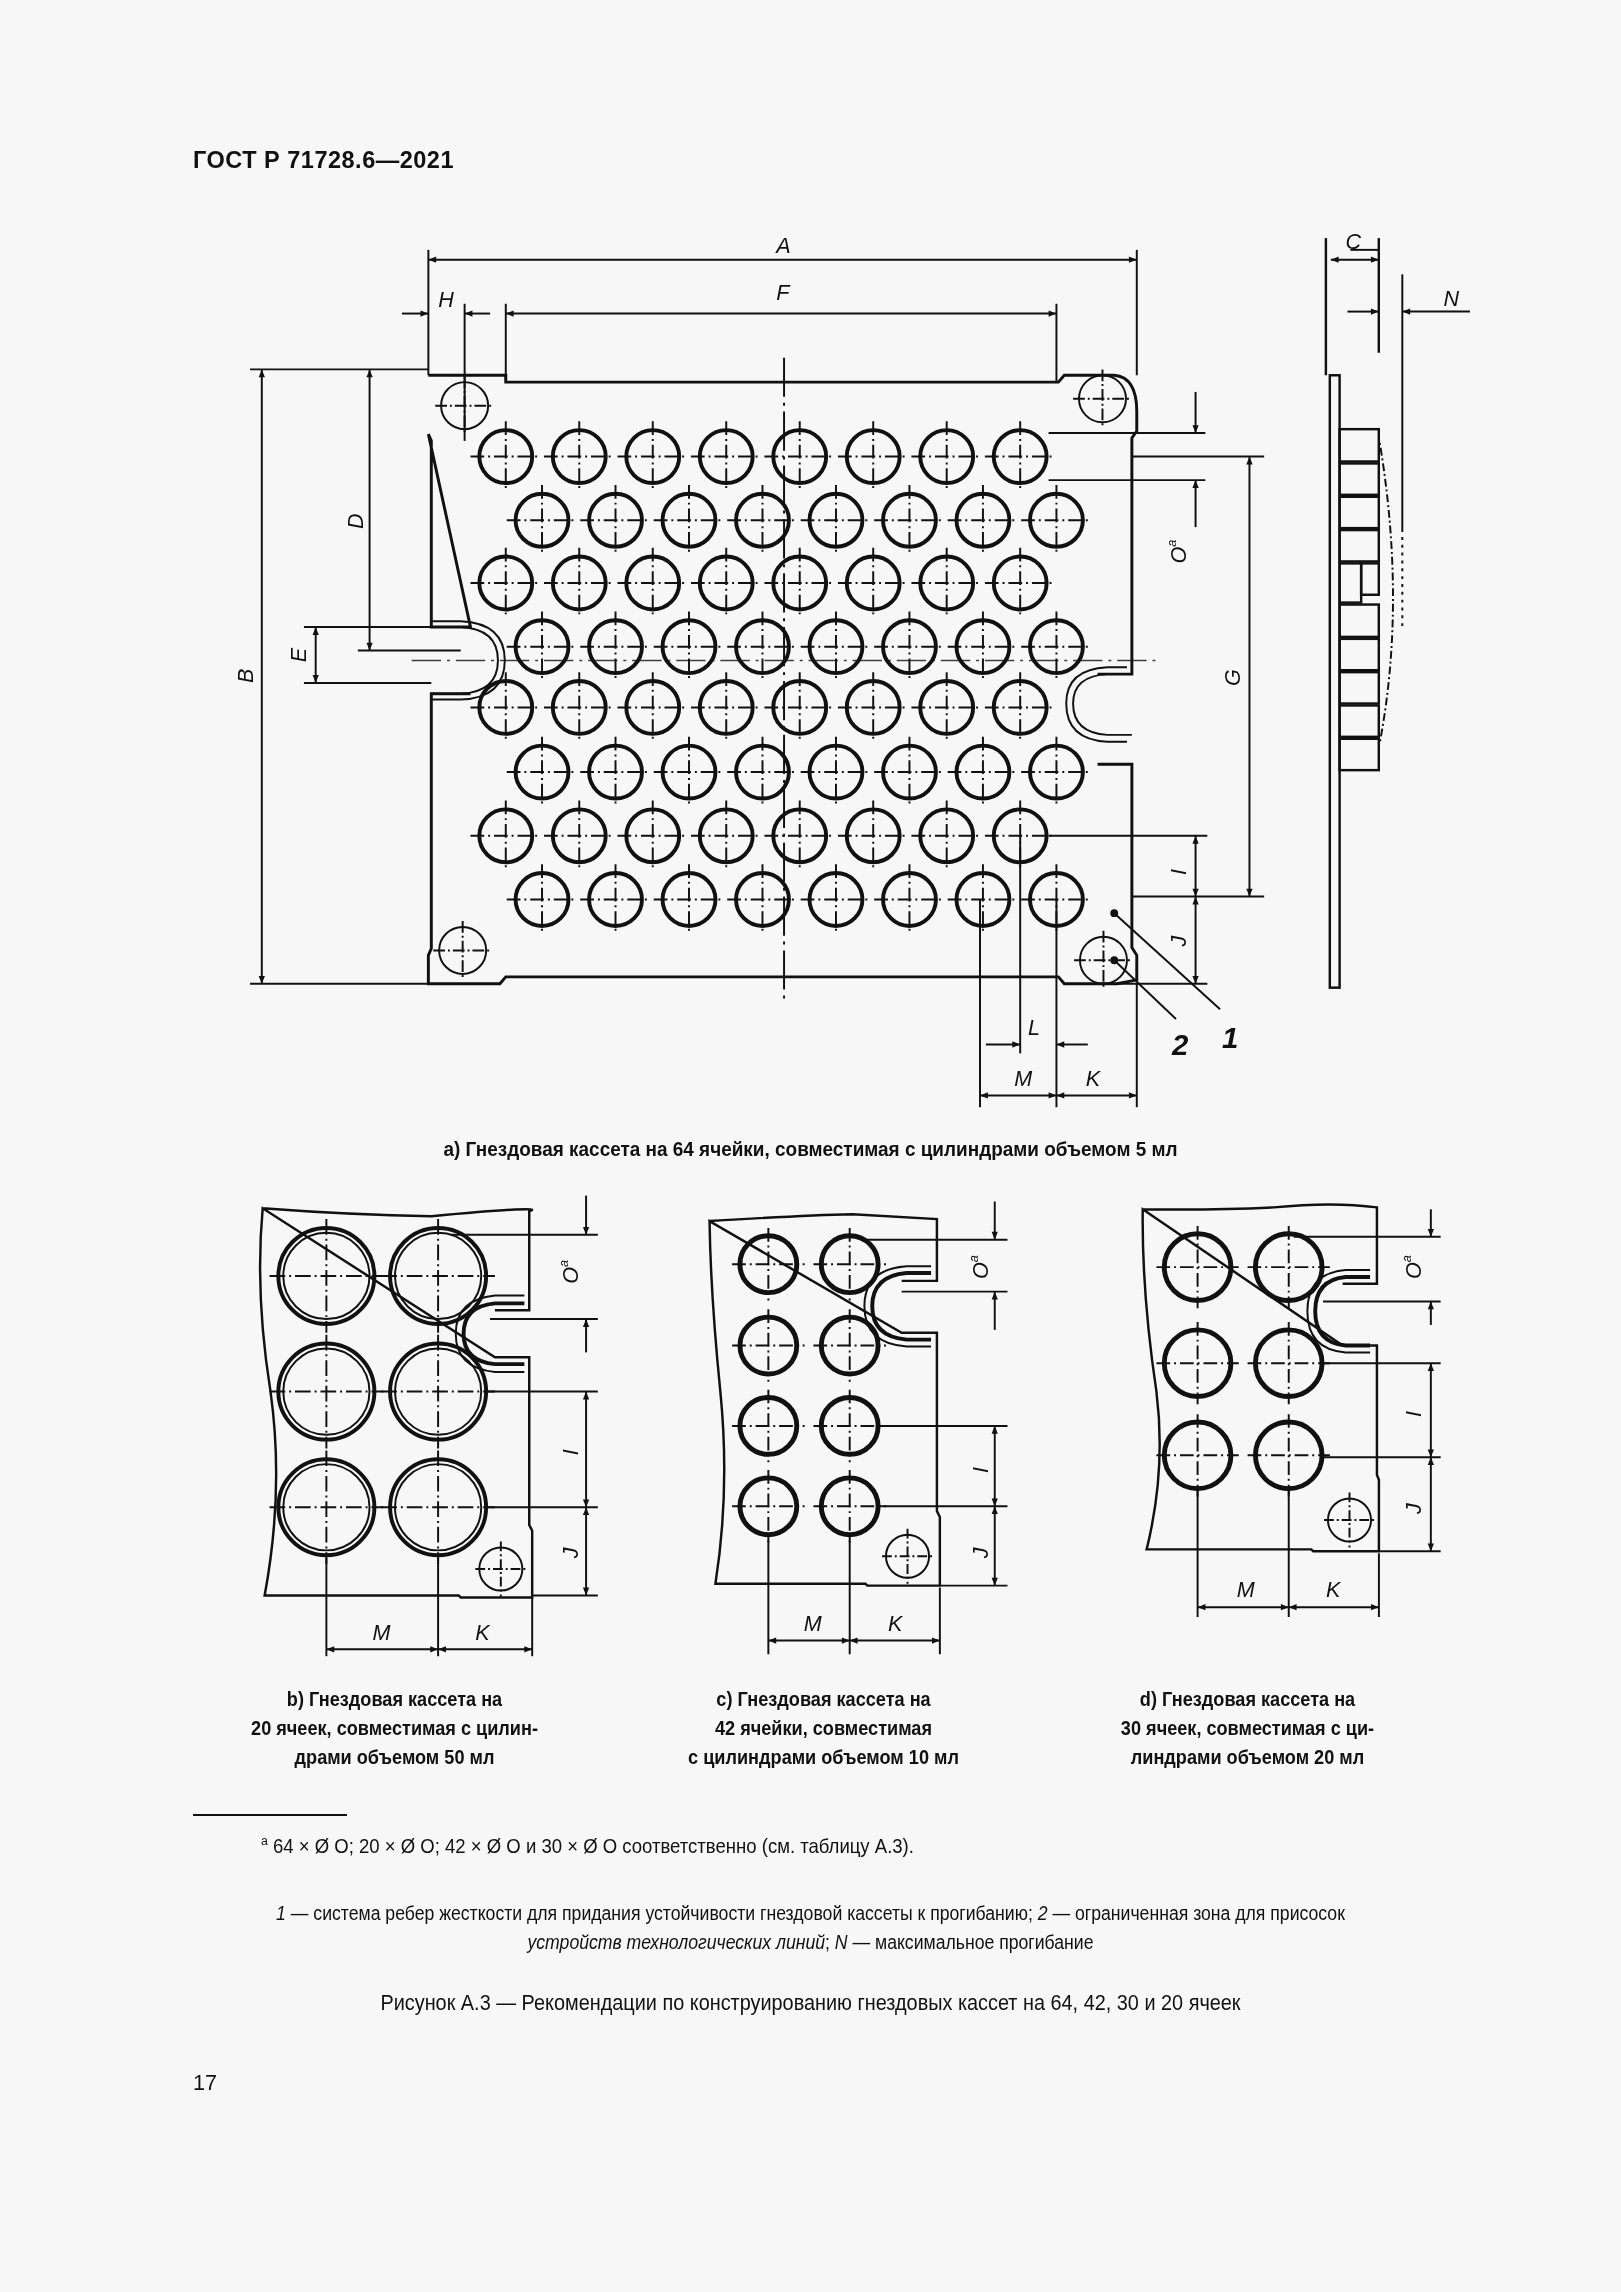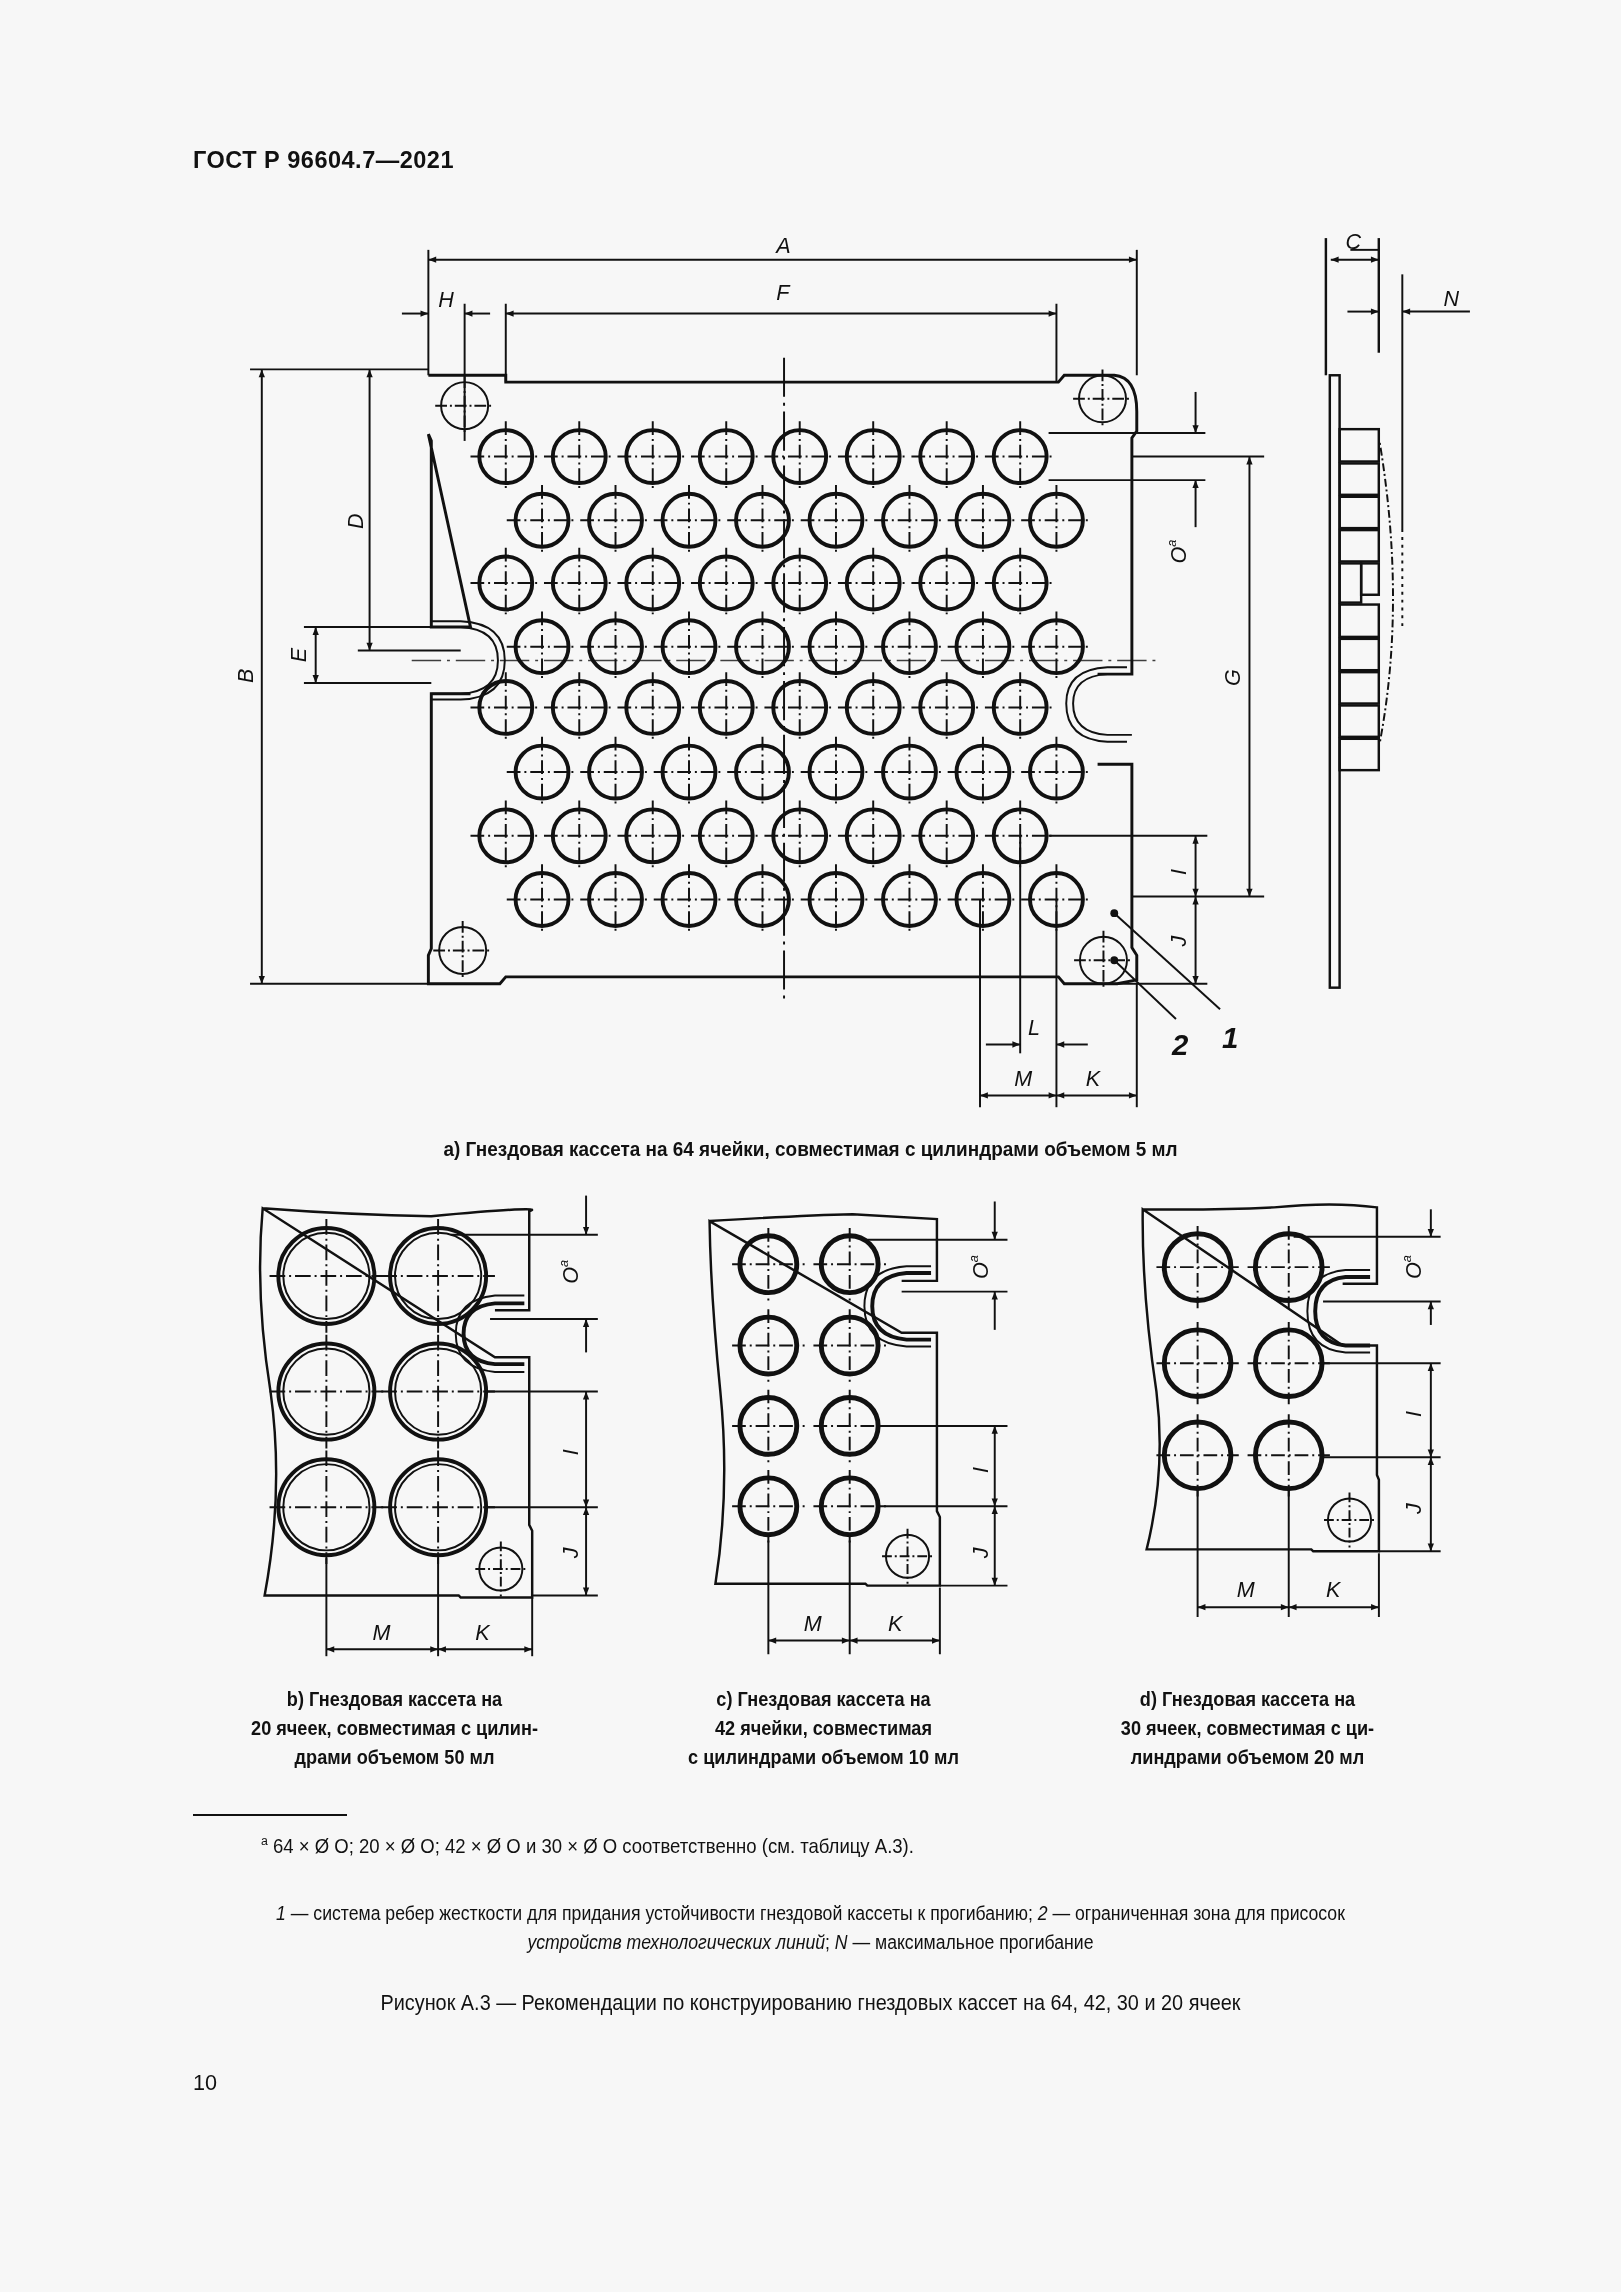--- a/index.html
+++ b/index.html
@@ -37,21 +37,21 @@
     .legend i { font-style: italic; }
     .figure-title {
       left: 0; width: 1621px; top: 1990px; text-align: center;
       font-size: 21.6px; transform: scaleX(0.92);
     }
     .page-num { left: 193px; top: 2070px; font-size: 21.6px; }
   </style>
 </head>
 <body>
 
-<div class="abs header">ГОСТ Р 96604.7—2021</div>
+<div class="abs header">ГОСТ Р 71728.6—2021</div>
 
 <svg class="abs" style="left:0;top:0" width="1621" height="1117" viewBox="0 0 1654 1140">
   <defs>
     <marker id="arr" viewBox="0 0 10 10" refX="10" refY="5" markerWidth="14" markerHeight="8" orient="auto-start-reverse" markerUnits="userSpaceOnUse">
       <path d="M0,1 L10,5 L0,9 z" fill="#111"></path>
     </marker>
     <g id="cellA">
       <ellipse cx="0" cy="0" rx="27" ry="27" fill="none" stroke="#111" stroke-width="4"></ellipse>
       <line x1="-36" y1="0" x2="36" y2="0" stroke="#111" stroke-width="2" stroke-dasharray="14,4,2,4"></line>
       <line x1="0" y1="-36" x2="0" y2="36" stroke="#111" stroke-width="2" stroke-dasharray="14,4,2,4"></line>
@@ -432,14 +432,14 @@
   <div>
     <i>1</i><span> — система ребер жесткости для придания устойчивости гнездовой кассеты к прогибанию; </span><i>2</i><span> — ограниченная зона для присосок</span>
   </div>
   <div>
     <i>устройств технологических линий</i><span>; </span><i>N</i><span> — максимальное прогибание</span>
   </div>
 </div>
 
 <div class="abs figure-title">Рисунок А.3 — Рекомендации по конструированию гнездовых кассет на 64, 42, 30 и 20 ячеек</div>
 
-<div class="abs page-num">10</div>
+<div class="abs page-num">17</div>
 
 
 </body></html>

